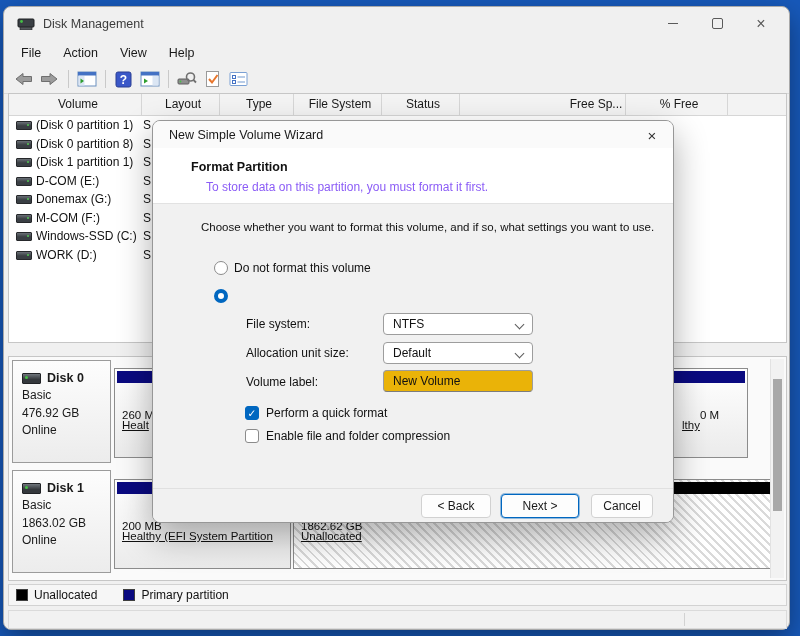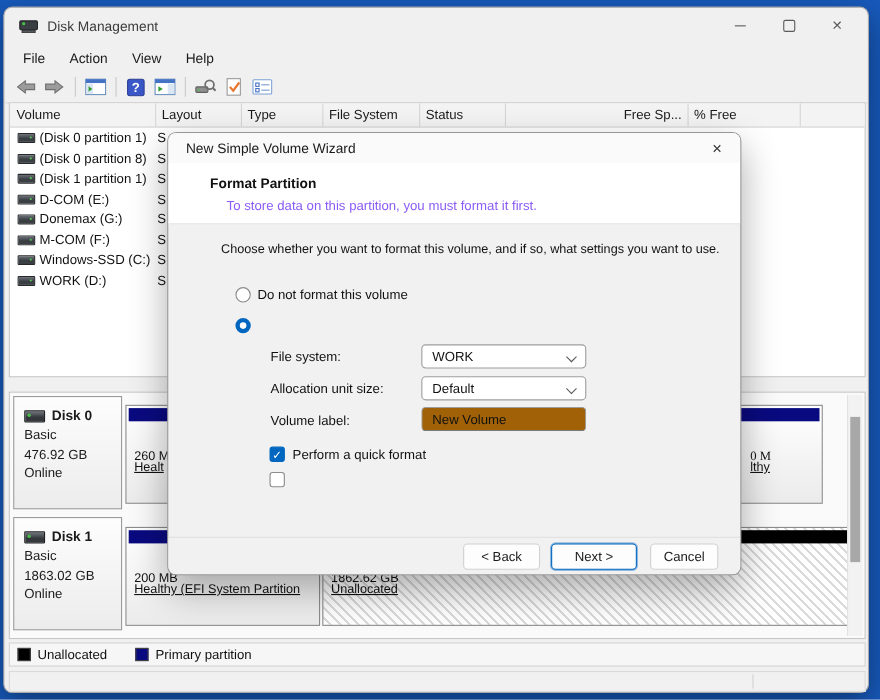--- a/index.html
+++ b/index.html
@@ -26,21 +26,21 @@
   .menubar{position:absolute;left:0;top:33px;right:0;height:25px;display:flex;align-items:center;padding-left:6px;font-size:12.5px;color:#1a1a1a;}
   .menu-item{padding:4px 11px;}
 
   .toolbar{position:absolute;left:0;top:58px;right:0;height:28px;display:flex;align-items:center;padding-left:7px;border-bottom:1px solid #dadada;}
   .tb-btn{width:25px;height:23px;display:flex;align-items:center;justify-content:center;margin-right:1px;}
   .tb-sep{width:1px;height:18px;background:#c9c9c9;margin:0 5px;}
 
   
   .top-pane{position:absolute;left:4px;top:86px;width:779px;height:250px;background:#fff;border:1px solid #c6c6c6;box-sizing:border-box;}
   .thead{position:absolute;left:0;top:0;right:0;height:21px;background:#f3f3f3;border-bottom:1px solid #d6d6d6;}
-  .th{position:absolute;top:0;height:21px;font-size:12px;color:#1a1a1a;padding:3px 0 0 5px;border-right:1px solid #d6d6d6;box-sizing:border-box;white-space:nowrap;overflow:hidden;}
+  .th{position:absolute;top:0;height:21px;font-size:12px;color:#1a1a1a;padding:3px 0 0 5px;border-right:1px solid #d6d6d6;box-sizing:border-box;white-space:nowrap;overflow:hidden;text-align:center;}
   .vlist{position:absolute;left:0;top:22px;right:0;bottom:0;overflow:hidden;}
   .vrow{height:18.5px;position:relative;font-size:12px;color:#111;}
   .vrow .vol-icon{position:absolute;left:7px;top:5px;}
   .vrow .vname{position:absolute;left:27px;top:2px;white-space:nowrap;}
   .vrow .vlayout{position:absolute;left:134px;top:2px;white-space:nowrap;}
   .drive-glyph{width:14px;height:7px;border:1px solid #26282b;border-radius:1px;background:linear-gradient(#6a7076,#3a3f44 55%);position:relative;display:block;}
   .drive-glyph::after{content:"";position:absolute;right:2px;top:2px;width:2px;height:2px;background:#53c553;border-radius:50%;}
 
   
   .bottom-pane{position:absolute;left:4px;top:349px;width:779px;height:225px;background:#fafafa;border:1px solid #c6c6c6;box-sizing:border-box;}
@@ -76,21 +76,21 @@
   .dlg-heading{position:absolute;left:38px;top:12px;font-size:12.5px;font-weight:bold;color:#111;}
   .dlg-subheading{position:absolute;left:53px;top:32px;font-size:12px;color:#8b5cf6;white-space:nowrap;}
   .dlg-instruction{position:absolute;left:48px;top:100px;font-size:11.5px;color:#111;white-space:nowrap;}
   .radio-row{position:absolute;left:61px;height:16px;display:flex;align-items:center;}
   .radio{width:14px;height:14px;border-radius:50%;border:1px solid #8b8b8b;background:#fff;box-sizing:border-box;flex:none;}
   .radio.on{border:4.5px solid #0067C0;}
   .radio-label{margin-left:6px;font-size:12px;color:#111;white-space:nowrap;}
   .field-label{position:absolute;left:93px;font-size:12px;color:#111;white-space:nowrap;}
   .combo{position:absolute;left:230px;width:150px;height:22px;background:#fff;border:1px solid #9d9d9d;border-radius:4px;box-sizing:border-box;display:flex;align-items:center;padding-left:9px;font-size:12px;color:#111;}
   .chevron{position:absolute;right:9px;top:7px;width:6px;height:6px;border-right:1.4px solid #5c5c5c;border-bottom:1.4px solid #5c5c5c;transform:rotate(45deg);}
-  .text-input{position:absolute;left:230px;width:150px;height:22px;background:#a16207;border:1px solid #9d9d9d;border-bottom:1px solid #7c7c7c;border-radius:4px;box-sizing:border-box;padding:0 0 0 9px;font-size:12px;color:#111;font-family:"Liberation Sans",sans-serif;outline:none;}
+  .text-input{position:absolute;left:230px;width:150px;height:22px;background:#eab308;border:1px solid #9d9d9d;border-bottom:1px solid #7c7c7c;border-radius:4px;box-sizing:border-box;padding:0 0 0 9px;font-size:12px;color:#111;font-family:"Liberation Sans",sans-serif;outline:none;}
   .check-row{position:absolute;left:92px;height:16px;display:flex;align-items:center;}
   .checkbox{width:14px;height:14px;border:1px solid #8b8b8b;border-radius:3px;background:#fff;box-sizing:border-box;flex:none;display:flex;align-items:center;justify-content:center;font-size:10.5px;color:transparent;}
   .checkbox.on{background:#0067C0;border-color:#0067C0;color:#fff;}
   .check-label{margin-left:7px;font-size:12px;color:#111;white-space:nowrap;}
   .dlg-btnrow{position:absolute;left:0;right:0;top:367px;bottom:0;border-top:1px solid #e0e0e0;background:#f1f1f1;}
   .btn{position:absolute;top:5px;height:24px;background:#fdfdfd;border:1px solid #d1d1d1;border-radius:4px;box-sizing:border-box;display:flex;align-items:center;justify-content:center;font-size:12px;color:#1a1a1a;font-family:"Liberation Sans",sans-serif;}
   .btn-back{left:268px;width:70px;}
   .btn-next{left:348px;width:78px;border:1px solid #0067C0;box-shadow:0 0 0 1px rgba(0,103,192,.4);text-align:right;}
   .btn-cancel{left:438px;width:62px;}
 </style>
@@ -270,21 +270,21 @@
         <div class="disk-line">476.92 GB</div>
         <div class="disk-line">Online</div>
       </div>
       <div class="part" style="left:103px;top:8px;width:100px;">
         <span class="strip strip-primary"></span>
         <span class="plabel pl1">260 M</span>
         <span class="plabel pl2">Healt</span>
       </div>
       <div class="part" style="left:612px;top:8px;width:125px;">
         <span class="strip strip-primary"></span>
-        <span class="plabel pl1" style="left:58px;font-family:Liberation Serif, serif;">0 M</span>
+        <span class="plabel pl1" style="left:76px;">0 M</span>
         <span class="plabel pl2" style="left:58px;">lthy</span>
       </div>
     </div>
 
     <div class="disk-row" style="top:113px;">
       <div class="disk-cell">
         <div class="disk-name">
           <span class="disk-glyph"></span>
           <span>Disk 1</span>
         </div>
@@ -339,39 +339,40 @@
   <div class="radio-row" style="top:139px;justify-content:flex-end;">
     <span class="radio"></span>
     <span class="radio-label">Do not format this volume</span>
   </div>
   <div class="radio-row" style="top:167px;">
     <span class="radio on"></span>
   </div>
 
   <span class="field-label" style="top:196px;">File system:</span>
   <div class="combo" style="top:192px;">
-    <span>WORK</span>
+    <span>NTFS</span>
     <span class="chevron"></span>
   </div>
 
   <span class="field-label" style="top:225px;">Allocation unit size:</span>
   <div class="combo" style="top:221px;">
     <span>Default</span>
     <span class="chevron"></span>
   </div>
 
   <span class="field-label" style="top:254px;">Volume label:</span>
   <input class="text-input" style="top: 249px;" type="text" value="New Volume">
 
   <div class="check-row" style="top:284px;">
     <span class="checkbox on">✓</span>
     <span class="check-label">Perform a quick format</span>
   </div>
   <div class="check-row" style="top:307px;">
     <span class="checkbox">✓</span>
+    <span class="check-label">Enable file and folder compression</span>
   </div>
 
   <div class="dlg-btnrow">
     <button class="btn btn-back">&lt; Back</button>
     <button class="btn btn-next">Next &gt;</button>
     <button class="btn btn-cancel">Cancel</button>
   </div>
 </div>
 
 </body></html>

